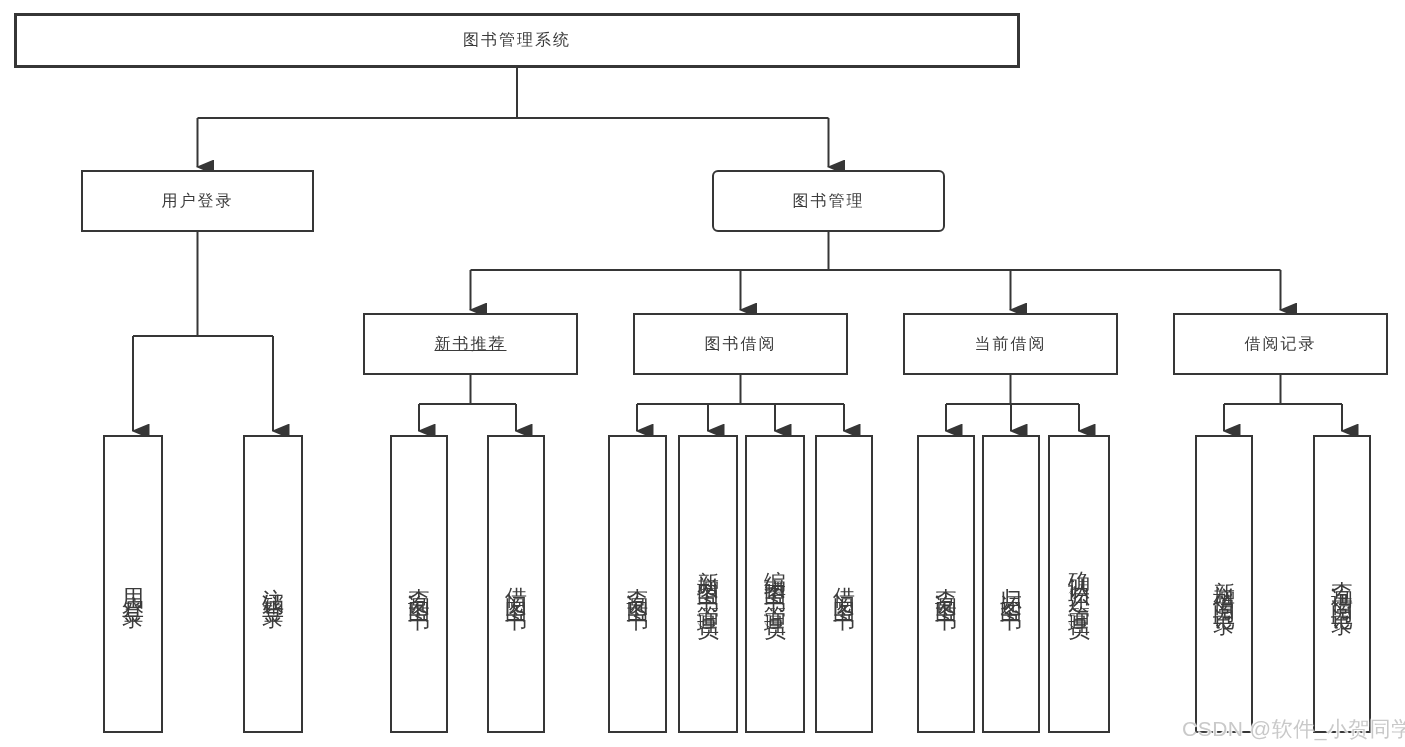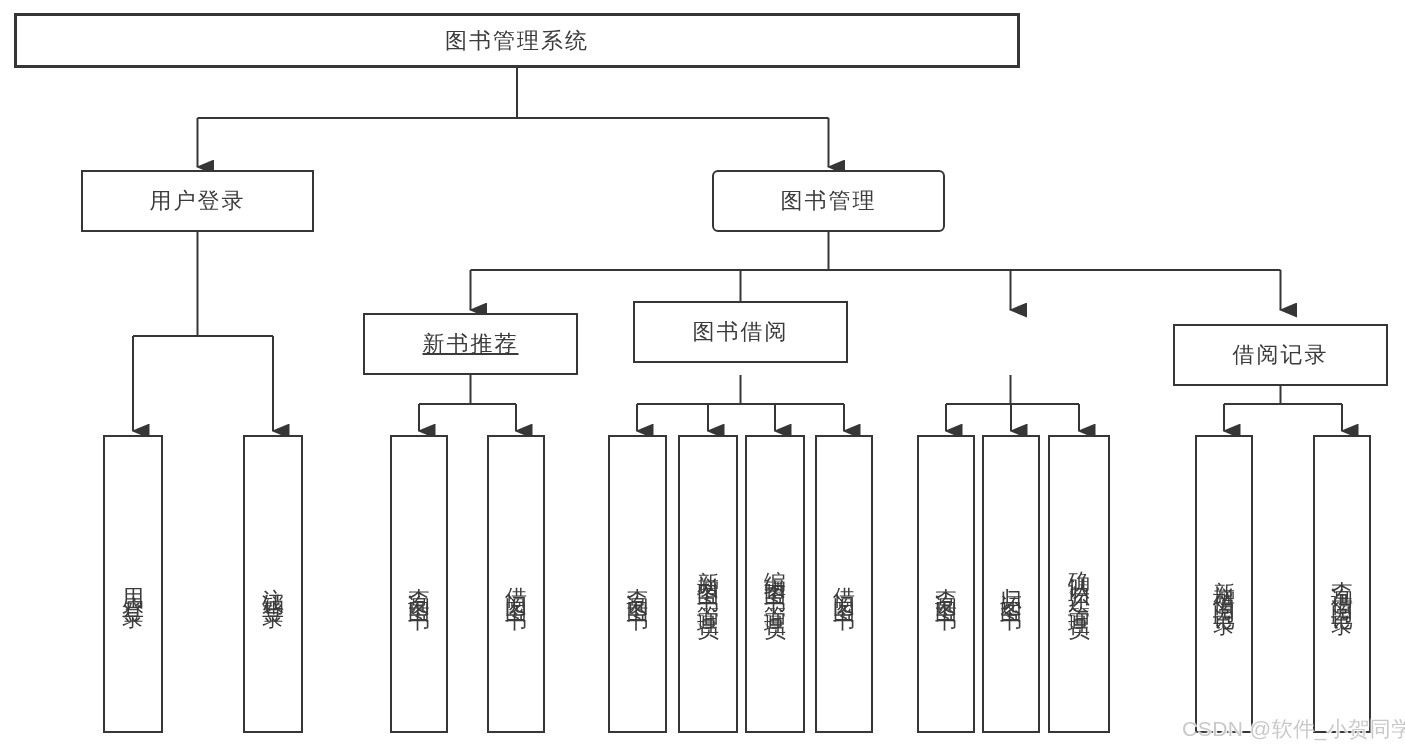--- a/index.html
+++ b/index.html
@@ -23,21 +23,21 @@
   #connectors marker path{fill:var(--line);stroke:none;}
   .box{
     position:absolute;
     box-sizing:border-box;
     border:2px solid var(--line);
     background:#fff;
     display:flex;align-items:center;justify-content:center;
     color:var(--text);
   }
   .box.h span{
-    font-size:22px;letter-spacing:2px;color:var(--text);white-space:nowrap;
+    font-size:16px;letter-spacing:2px;color:var(--text);white-space:nowrap;
   }
   .box.root{border-width:3px;}
   .box.v span{
     writing-mode:vertical-rl;
     text-orientation:mixed;
     font-size:22px;
     letter-spacing:7px;
     color:var(--text);
     line-height:1;
   }
@@ -114,24 +114,27 @@
   <div class="box h" style="left:81px;top:170px;width:233px;height:62px;">
     <span>用户登录</span>
   </div>
   <div class="box h" style="left:712px;top:170px;width:233px;height:62px;border-radius:6px;">
     <span>图书管理</span>
   </div>
 
   <div class="box h" style="left:363px;top:313px;width:215px;height:62px;text-decoration:underline;">
     <span>新书推荐</span>
   </div>
-  <div class="box h" style="left:633px;top:301px;width:215px;height:62px;">
+  <div class="box h" style="left:633px;top:313px;width:215px;height:62px;">
     <span>图书借阅</span>
   </div>
-  <div class="box h" style="left:1173px;top:324px;width:215px;height:62px;">
+  <div class="box h" style="left:903px;top:313px;width:215px;height:62px;">
+    <span>当前借阅</span>
+  </div>
+  <div class="box h" style="left:1173px;top:313px;width:215px;height:62px;">
     <span>借阅记录</span>
   </div>
 
   <div class="box v" style="left:103px;top:435px;width:60px;height:298px;">
     <span>用户登录</span>
   </div>
   <div class="box v" style="left:243px;top:435px;width:60px;height:298px;">
     <span>注销登录</span>
   </div>
 

